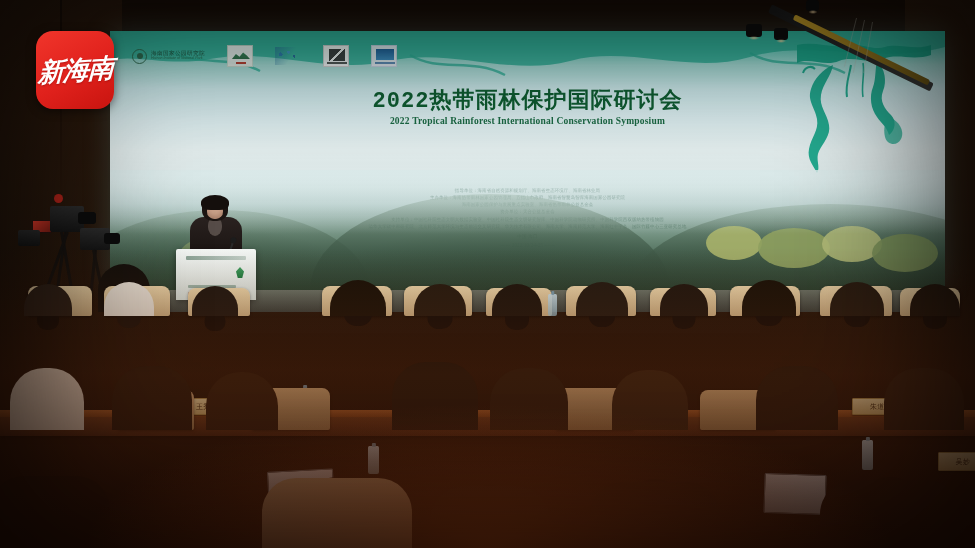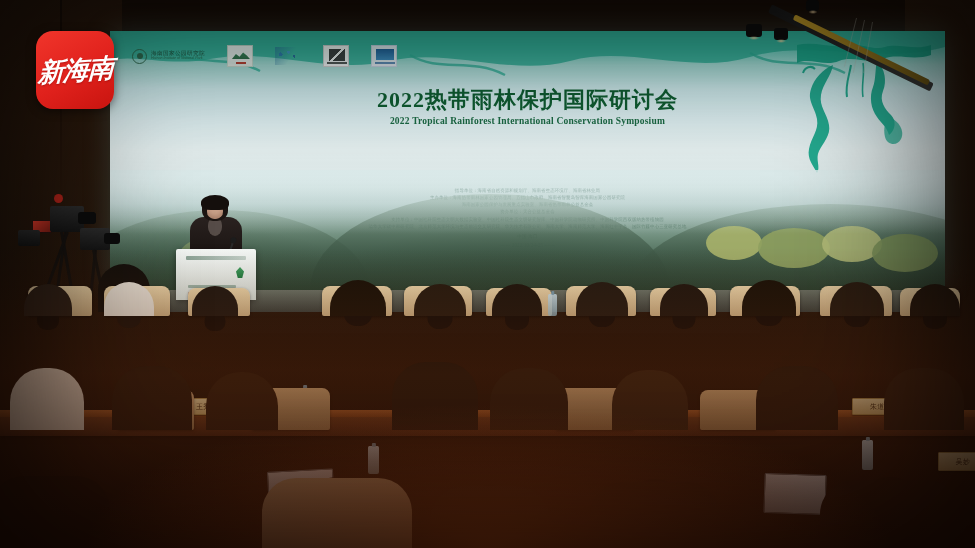--- a/index.html
+++ b/index.html
@@ -151,21 +151,21 @@
     font-size:31px; font-weight:700; color:#0a8a3c;
     letter-spacing:2px;
     text-shadow:0 1px 0 rgba(255,255,255,.5);
   }
   .h-en1 {
     font-family:"Liberation Serif", serif;
     font-size:14.5px; font-weight:700; color:#17703f;
     letter-spacing:.1px; margin-top:1px;
   }
   .h-cn2 {
-    font-family:Liberation Serif, serif;
+    font-family:Liberation Mono, monospace;
     font-size:22px; font-weight:700; color:#0f5f33;
     letter-spacing:1px; margin-top:7px;
   }
   .h-en2 {
     font-family:"Liberation Serif", serif;
     font-size:9.5px; font-weight:700; color:#1b6b45;
     letter-spacing:.2px; margin-top:1px;
   }
 
   .credits {

